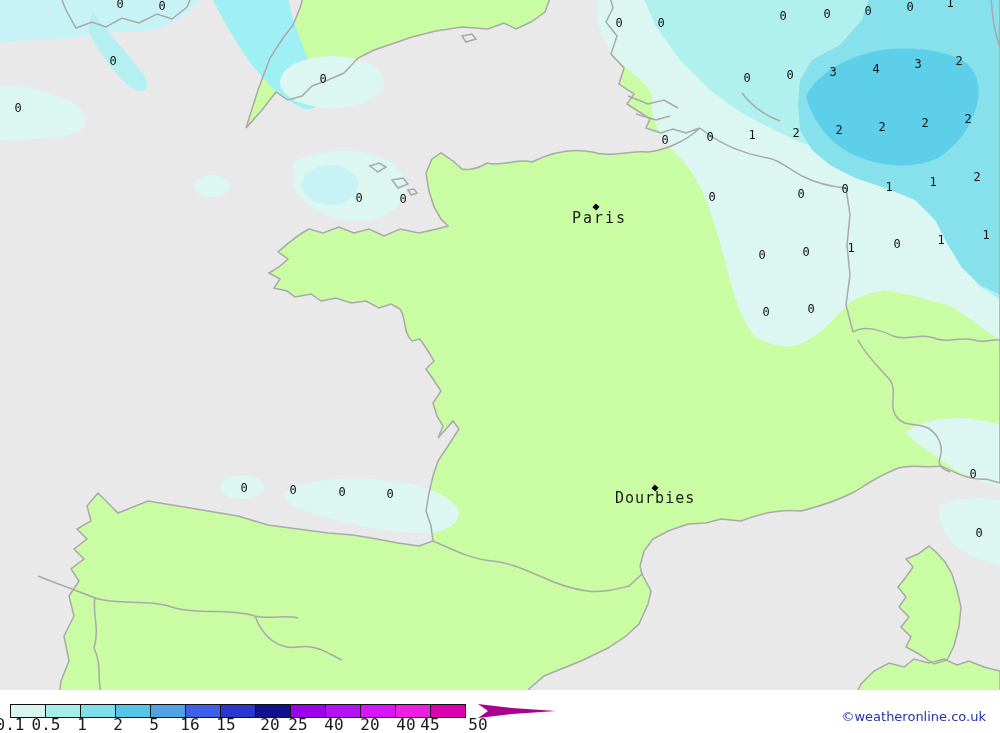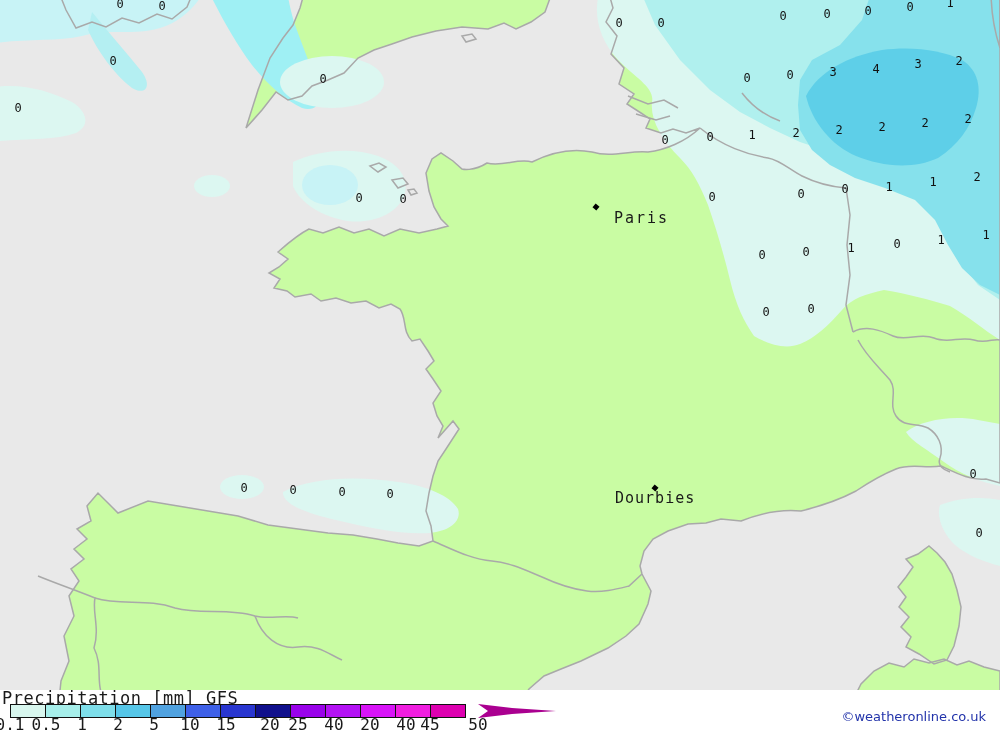--- a/index.html
+++ b/index.html
@@ -132,28 +132,27 @@
         <span class="val" style="left: 811px; top: 309px;">0</span>
         <span class="val" style="left: 244px; top: 488px;">0</span>
         <span class="val" style="left: 293px; top: 490px;">0</span>
         <span class="val" style="left: 342px; top: 492px;">0</span>
         <span class="val" style="left: 390px; top: 494px;">0</span>
         <span class="val" style="left: 973px; top: 474px;">0</span>
         <span class="val" style="left: 979px; top: 533px;">0</span>
       </div>
     <div class="overlay" id="cities-layer">
         <span class="city-dot" style="left: 596px; top: 207px;"></span>
-        <span class="city-label" style="left: 572px; top: 211px; letter-spacing: 2px; margin-left: 42px;">Paris</span>
+        <span class="city-label" style="left: 572px; top: 211px; letter-spacing: 2px;">Paris</span>
         <span class="city-dot" style="left: 655px; top: 488px;"></span>
         <span class="city-label" style="left: 615px; top: 491px; letter-spacing: 1px;">Dourbies</span>
       </div>
   </div>
 
   <div class="bar">
-    <div class="bar-title">Precipitation [mm] GFS</div>
     <div class="cells" id="scale-cells">
         <div class="cell" style="background: rgb(216, 246, 238);"></div>
         <div class="cell" style="background: rgb(166, 238, 234);"></div>
         <div class="cell" style="background: rgb(126, 222, 234);"></div>
         <div class="cell" style="background: rgb(86, 198, 232);"></div>
         <div class="cell" style="background: rgb(80, 162, 224);"></div>
         <div class="cell" style="background: rgb(62, 96, 232);"></div>
         <div class="cell" style="background: rgb(41, 54, 208);"></div>
         <div class="cell" style="background: rgb(16, 16, 140);"></div>
         <div class="cell" style="background: rgb(153, 2, 234);"></div>
@@ -164,21 +163,21 @@
       </div>
     <svg class="arrow" width="80" height="14">
       <polygon points="0,0 34,4 78,7 34,10 0,14 10,7" id="arrow-poly" fill="#aa0090"></polygon>
     </svg>
     <div id="scale-labels">
         <span class="scale-label" style="left: 10px;">0.1</span>
         <span class="scale-label" style="left: 46px;">0.5</span>
         <span class="scale-label" style="left: 82px;">1</span>
         <span class="scale-label" style="left: 118px;">2</span>
         <span class="scale-label" style="left: 154px;">5</span>
-        <span class="scale-label" style="left: 190px;">10</span>
+        <span class="scale-label" style="left: 190px;">16</span>
         <span class="scale-label" style="left: 226px;">15</span>
         <span class="scale-label" style="left: 270px;">20</span>
         <span class="scale-label" style="left: 298px;">25</span>
         <span class="scale-label" style="left: 334px;">40</span>
         <span class="scale-label" style="left: 370px;">20</span>
         <span class="scale-label" style="left: 406px;">40</span>
         <span class="scale-label" style="left: 430px;">45</span>
         <span class="scale-label" style="left: 478px;">50</span>
       </div>
     <div class="copyright">©weatheronline.co.uk</div>

